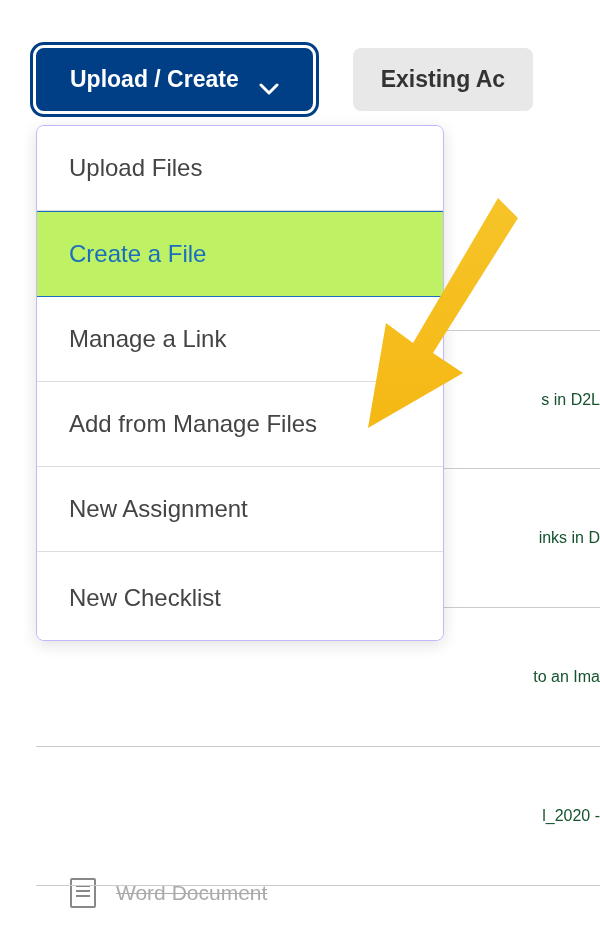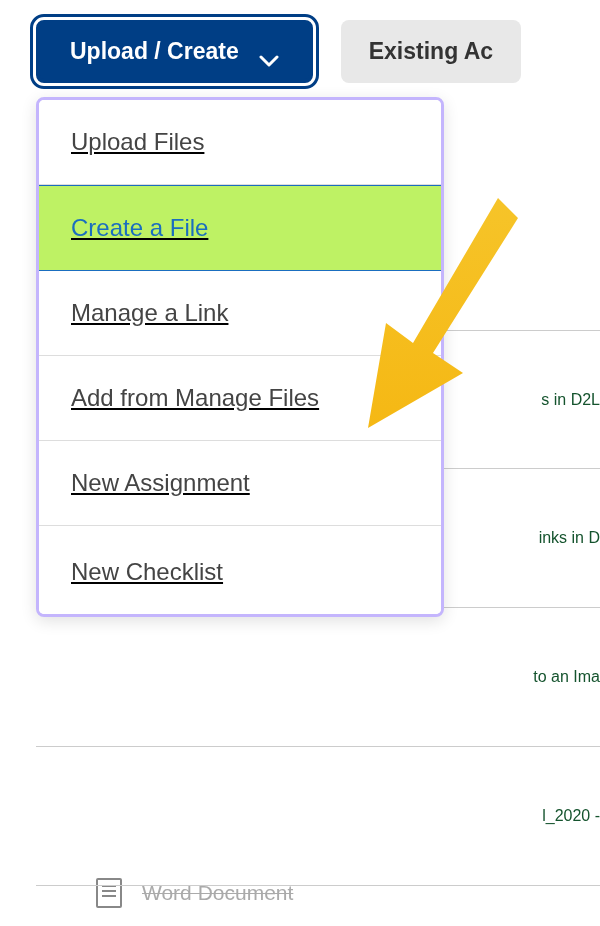--- a/index.html
+++ b/index.html
@@ -14,22 +14,23 @@
     .container {
       padding: 20px 0 0 36px;
     }
     .description {
       font-size: 30px;
       color: #555;
       margin-bottom: 30px;
     }
     .button-row {
       display: flex;
-      gap: 28px;
+      gap: 40px;
       margin-bottom: 14px;
+      margin-top: 28px;
     }
     .upload-btn {
       background: #003e85;
       color: #fff;
       border: 4px solid #003e85;
       outline: 3px solid #003e85;
       outline-offset: 3px;
       border-radius: 8px;
       padding: 14px 30px;
       font-size: 23px;
@@ -55,28 +56,27 @@
       border: none;
       border-radius: 8px;
       padding: 18px 28px;
       font-size: 23px;
       font-weight: 700;
       cursor: pointer;
       white-space: nowrap;
     }
     .dropdown {
       background: #fff;
-      border: 3px solid #c4b5fd;
+      border: 1px solid #c4b5fd;
       border-radius: 8px;
       width: 408px;
       box-shadow: 0 4px 16px rgba(0,0,0,0.12);
       overflow: hidden;
       position: relative;
       z-index: 10;
-      text-decoration: underline;
     }
     .dropdown-item {
       padding: 28px 32px;
       font-size: 24px;
       color: #444;
       border-bottom: 1px solid #ddd;
       cursor: pointer;
       background: #fff;
     }
     .dropdown-item.highlighted {
@@ -118,21 +118,21 @@
       left: 348px;
       top: 188px;
       width: 180px;
       height: 260px;
       z-index: 20;
       pointer-events: none;
     }
     .doc-icon-row {
       position: absolute;
       bottom: 18px;
-      left: 96px;
+      left: 70px;
       display: flex;
       align-items: center;
       gap: 20px;
       color: #888;
       font-size: 21px;
       z-index: 0;
     }
     .doc-icon {
       width: 26px;
       height: 30px;

